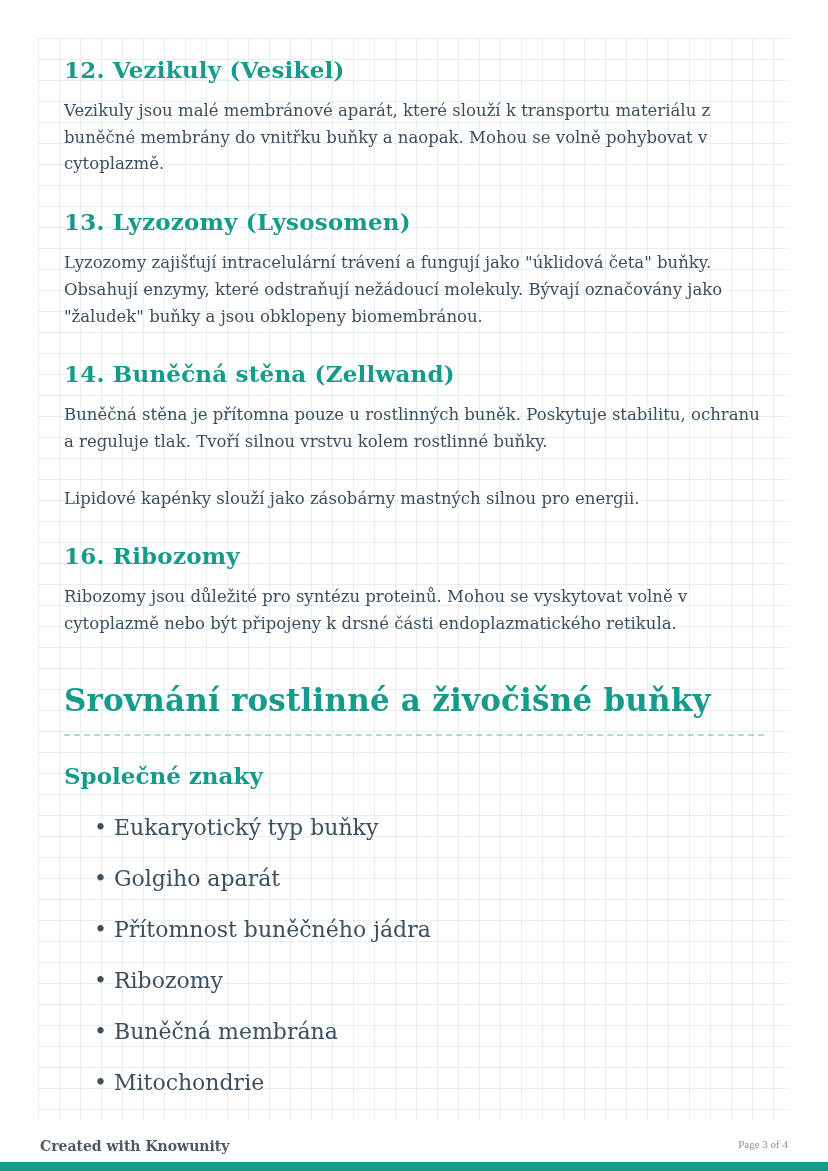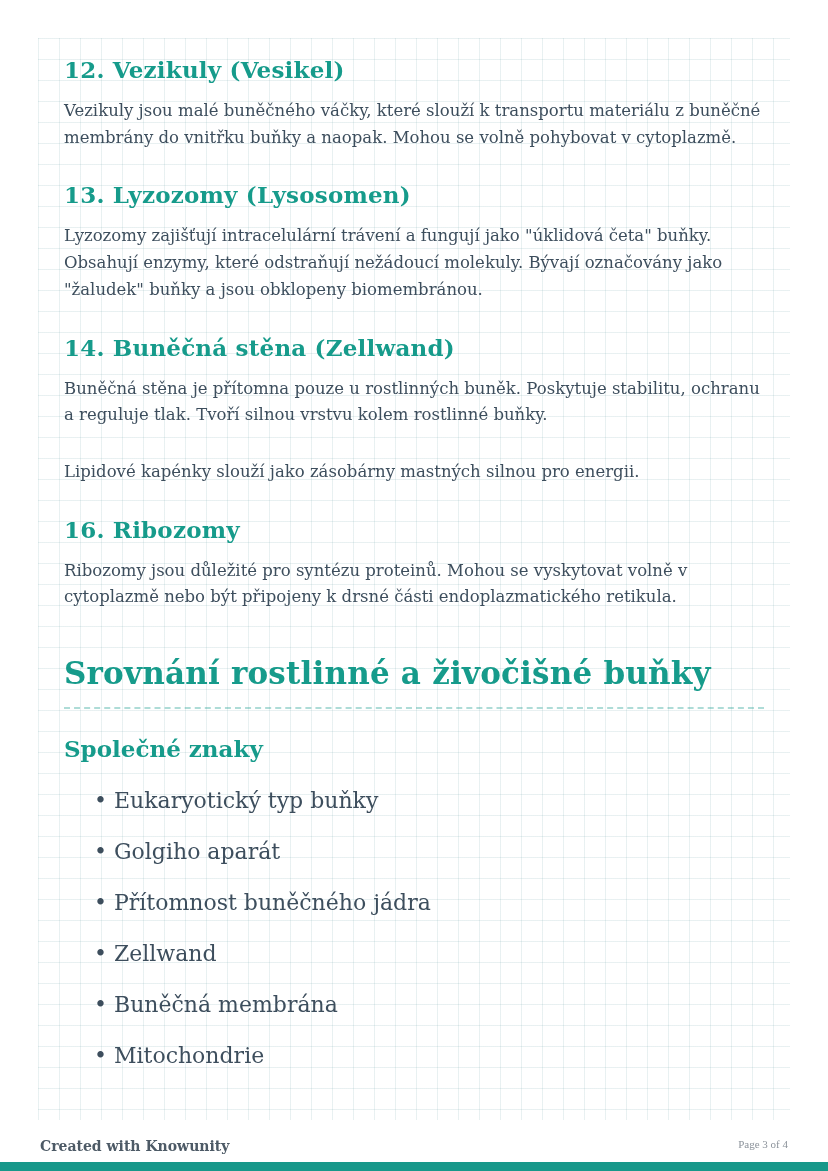--- a/index.html
+++ b/index.html
@@ -103,21 +103,21 @@
   }
 </style>
 </head>
 <body>
 
 <div class="page">
   <div class="content">
 
     <div class="section">
       <h2 class="section-heading">12. Vezikuly (Vesikel)</h2>
-      <p>Vezikuly jsou malé buněčného váčky, které slouží k transportu materiálu z buněčné membrány do vnitřku buňky a naopak. Mohou se volně pohybovat v cytoplazmě.</p>
+      <p>Vezikuly jsou malé membránové aparát, které slouží k transportu materiálu z buněčné membrány do vnitřku buňky a naopak. Mohou se volně pohybovat v cytoplazmě.</p>
     </div>
 
     <div class="section">
       <h2 class="section-heading">13. Lyzozomy (Lysosomen)</h2>
       <p>Lyzozomy zajišťují intracelulární trávení a fungují jako "úklidová četa" buňky. Obsahují enzymy, které odstraňují nežádoucí molekuly. Bývají označovány jako "žaludek" buňky a jsou obklopeny biomembránou.</p>
     </div>
 
     <div class="section">
       <h2 class="section-heading">14. Buněčná stěna (Zellwand)</h2>
       <p>Buněčná stěna je přítomna pouze u rostlinných buněk. Poskytuje stabilitu, ochranu a reguluje tlak. Tvoří silnou vrstvu kolem rostlinné buňky.</p>
@@ -133,21 +133,21 @@
     </div>
 
     <h1 class="big-title">Srovnání rostlinné a živočišné buňky</h1>
 
     <h2 class="sub-heading">Společné znaky</h2>
 
     <ul class="common-list">
       <li>Eukaryotický typ buňky</li>
       <li>Golgiho aparát</li>
       <li>Přítomnost buněčného jádra</li>
-      <li>Zellwand</li>
+      <li>Ribozomy</li>
       <li>Buněčná membrána</li>
       <li>Mitochondrie</li>
 
     </ul>
 
   </div>
 
   <div class="footer">
     <span class="footer-left">Created with Knowunity</span>
     <span class="footer-right">Page 3 of 4</span>

